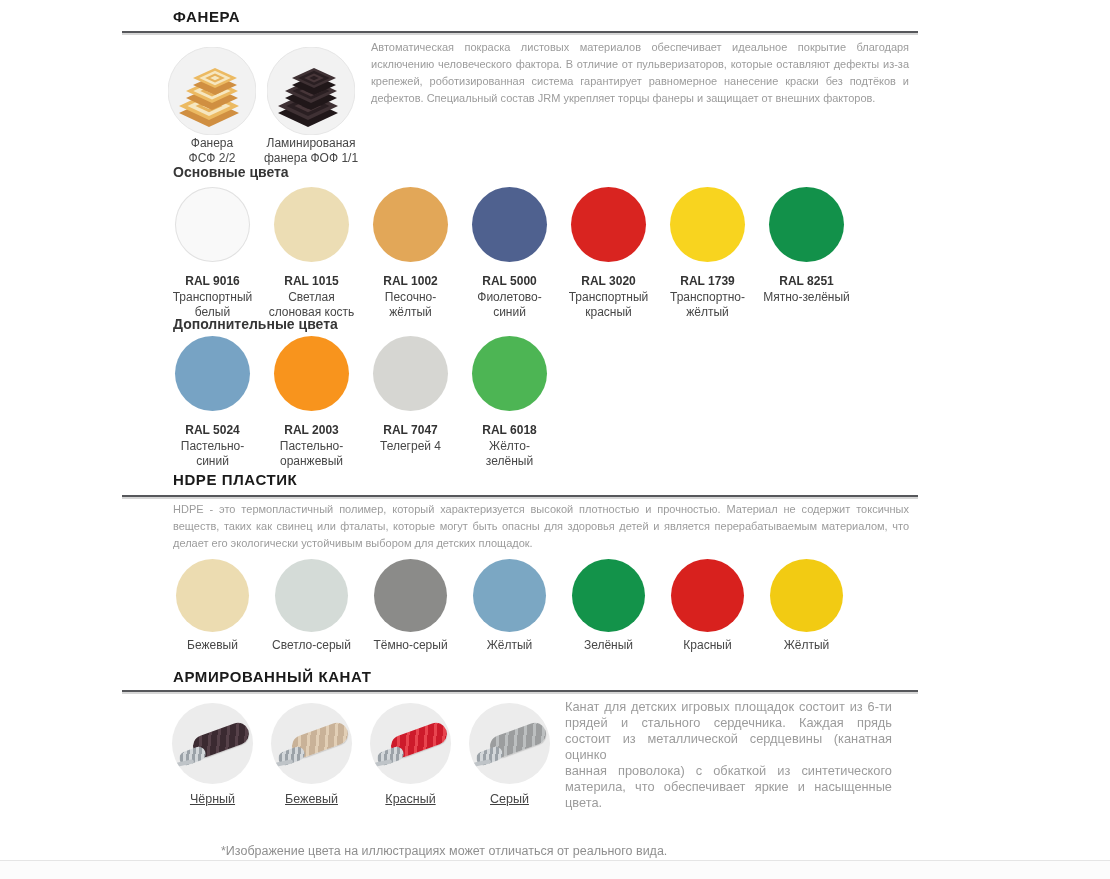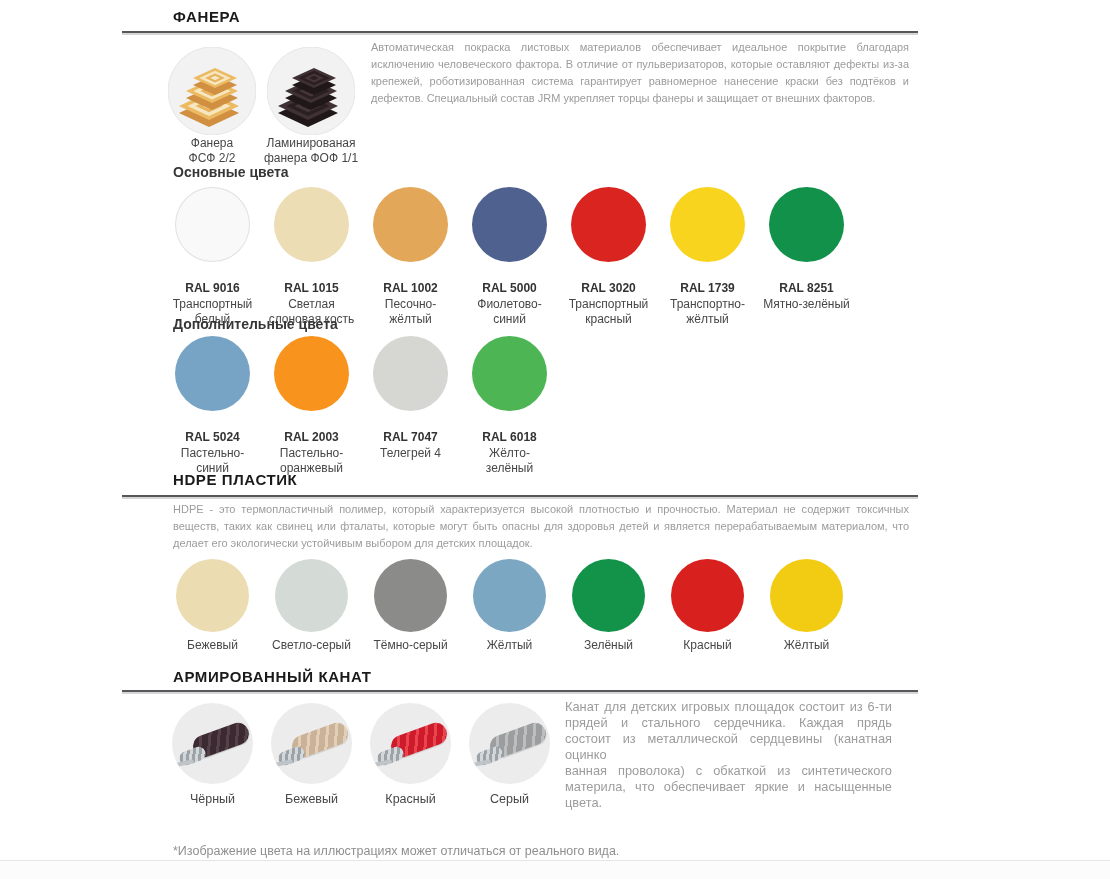--- a/index.html
+++ b/index.html
@@ -21,21 +21,21 @@
   }
   .pre{white-space:pre-line;}
   .subhead{
     position:absolute;font-size:14px;font-weight:600;color:#363636;white-space:nowrap;
   }
   .swrow{position:absolute;display:flex;}
   .swatch{width:99px;display:flex;flex-direction:column;align-items:center;}
   .dot{width:75px;height:75px;border-radius:50%;}
   .dot.small{width:73px;height:73px;}
   .dot.ring{box-shadow:inset 0 0 0 1px #e1e1e1;}
-  .code{margin-top:19px;font-size:12px;font-weight:bold;color:#333;white-space:nowrap;}
+  .code{margin-top:12px;font-size:12px;font-weight:bold;color:#333;white-space:nowrap;}
   .cname{margin-top:2px;font-size:12px;line-height:14.5px;color:#474747;text-align:center;white-space:pre-line;}
   .figure{position:absolute;width:110px;display:flex;flex-direction:column;align-items:center;}
   .figcap{margin-top:1px;font-size:12px;line-height:14.5px;color:#474747;text-align:center;white-space:pre-line;}
   .ropefig{width:99px;display:flex;flex-direction:column;align-items:center;}
   .rope-circle{width:81px;height:81px;border-radius:50%;background:#ececec;position:relative;overflow:hidden;}
   .rope-body{
     position:absolute;left:20px;top:26px;width:58px;height:22px;border-radius:11px;
     transform:rotate(-20deg);
     background:repeating-linear-gradient(115deg,var(--c2) 0 3px,var(--c) 3px 9px);
     box-shadow:0 1px 1px rgba(0,0,0,0.15);
@@ -43,21 +43,21 @@
   .rope-metal{
     position:absolute;left:7px;top:46px;width:27px;height:14px;border-radius:7px;
     transform:rotate(-20deg);
     background:repeating-linear-gradient(115deg,#d3d7da 0 3px,#9ba2a8 3px 6px);
   }
   .rope-wire{
     position:absolute;left:4px;top:58px;width:18px;height:4px;border-radius:2px;
     transform:rotate(-12deg);background:#bfc4c8;
   }
   .rope-label{margin-top:8px;font-size:12.5px;color:#474747;white-space:nowrap;}
-  .footnote{position:absolute;font-size:12.5px;color:#8f8f8f;white-space:nowrap;}
+  .footnote{position:absolute;font-size:12.5px;color:#8f8f8f;white-space:nowrap;margin-left:48px;}
   .bottom-line{position:absolute;left:0;top:860px;width:1110px;height:1px;background:#e5e5e5;}
   .bottom-area{position:absolute;left:0;top:861px;width:1110px;height:18px;background:#fcfcfc;}
 </style>
 </head>
 <body>
 
 <div class="page">
 
   <h2 class="h2" style="left:173px;top:8px;">ФАНЕРА</h2>
   <div class="rule" style="top:31px;"></div>
@@ -224,21 +224,21 @@
     </div>
     <div class="swatch">
       <div class="dot small" style="background-color: rgb(242, 203, 19);"></div>
       <div class="cname" style="margin-top:6px;">Жёлтый</div>
     </div>
   </div>
 
   <h2 class="h2" style="left:173px;top:668px;">АРМИРОВАННЫЙ КАНАТ</h2>
   <div class="rule" style="top:690px;"></div>
 
-  <div class="swrow" style="left:163px;top:703px;">
+  <div class="swrow" style="left:163px;top:703px;text-decoration:underline;">
     <div class="ropefig">
       <div class="rope-circle" style="--c: #3b2a31; --c2: #564149;">
         <div class="rope-body"></div>
         <div class="rope-metal"></div>
         <div class="rope-wire"></div>
       </div>
       <div class="rope-label">Чёрный</div>
     </div>
     <div class="ropefig">
       <div class="rope-circle" style="--c: #c9b298; --c2: #e2cfb6;">

